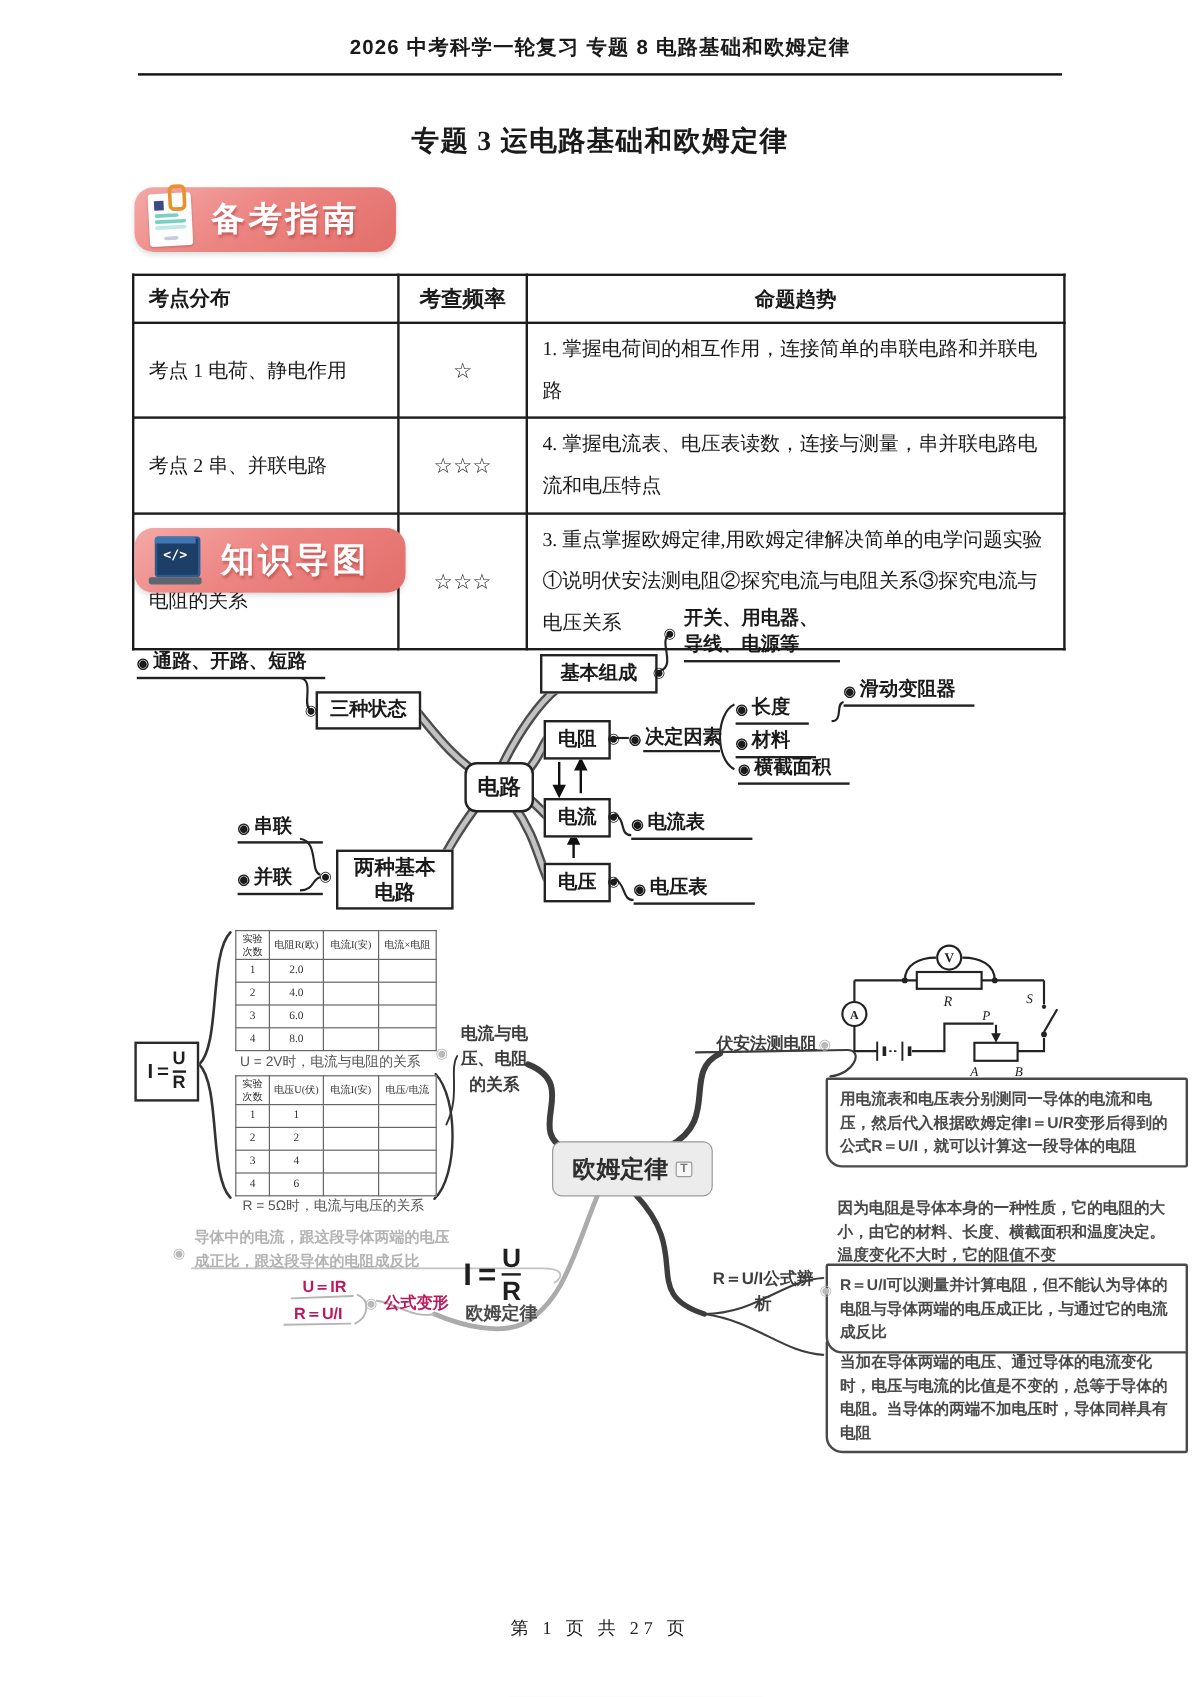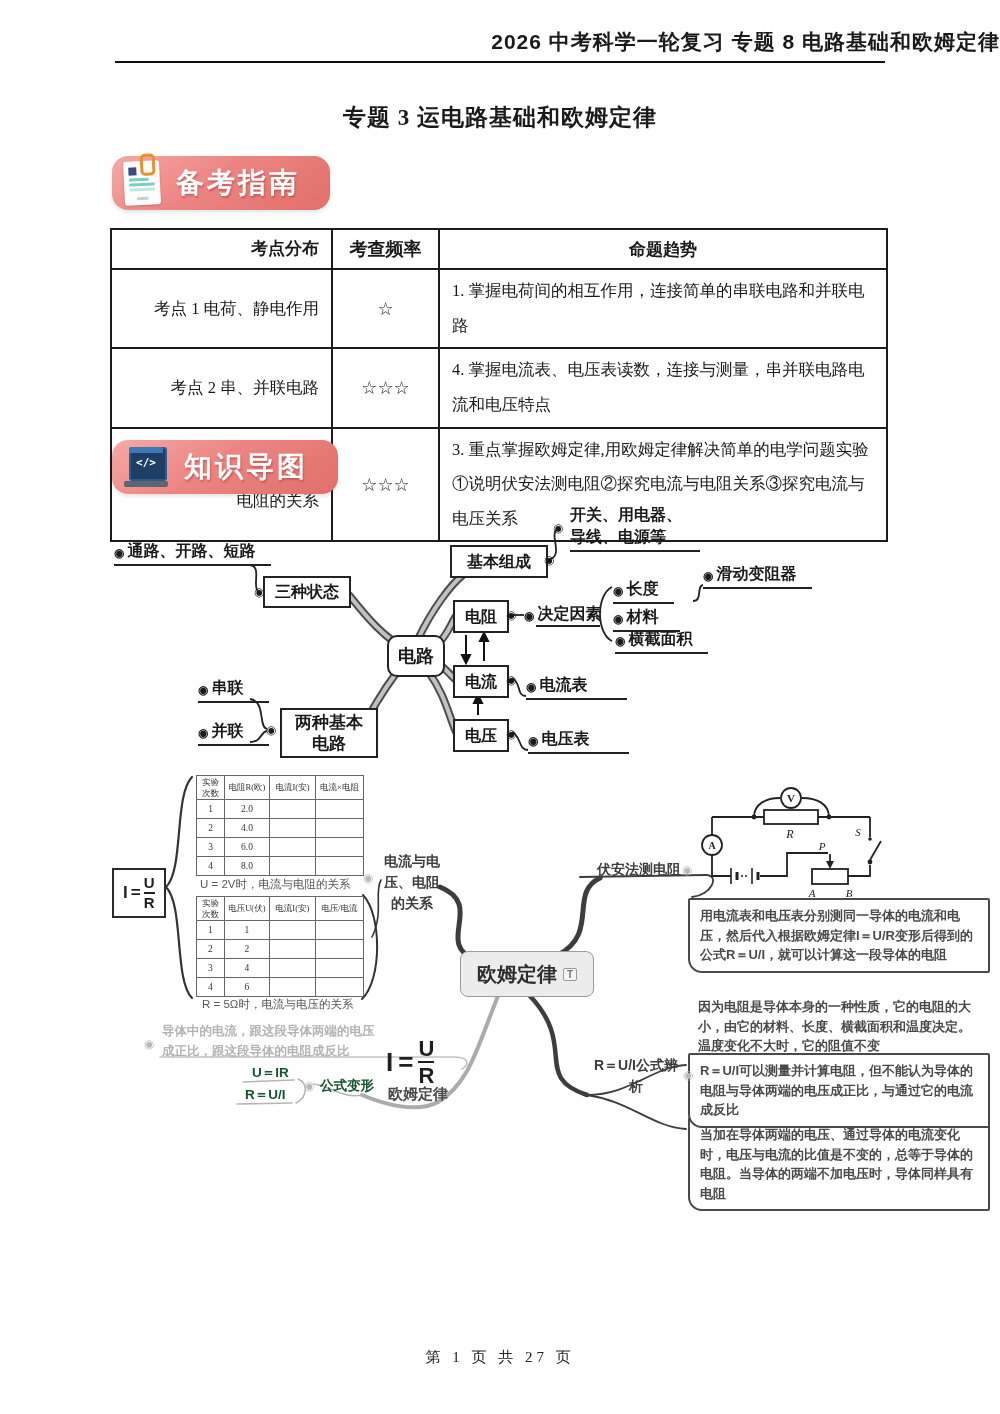--- a/index.html
+++ b/index.html
@@ -1,21 +1,21 @@
 <!DOCTYPE html>
 <html><head>
 <meta charset="utf-8">
 <style>
   html,body{margin:0;padding:0;background:#f5f5f5;}
   .page{position:relative;width:1000px;height:1414px;background:#ffffff;margin:0 auto;
         font-family:"Liberation Serif",serif;color:#1a1a1a;overflow:hidden;}
 
   
-  .doc-header{position:absolute;top:28px;left:0;width:100%;text-align:right;
-              font-family:"Liberation Sans",sans-serif;font-weight:bold;font-size:21px;letter-spacing:1px;}
+  .doc-header{position:absolute;top:28px;left:0;width:100%;text-align:center;
+              font-family:"Liberation Sans",sans-serif;font-weight:bold;font-size:17px;letter-spacing:1px;}
   .header-rule{position:absolute;top:61px;left:115px;width:770px;border-top:2.5px solid #111;}
   .doc-title{position:absolute;top:102px;left:0;width:100%;text-align:center;
              font-weight:bold;font-size:23px;letter-spacing:1px;}
 
   
   .badge{position:absolute;left:112px;height:54px;border-radius:16px;
          background:linear-gradient(145deg,#f4a9a6 0%,#ec8582 45%,#e26e6a 100%);
          display:flex;align-items:center;gap:16px;padding:0 30px 0 12px;
          box-shadow:0 2px 4px rgba(0,0,0,0.12);}
   .badge-label{color:#fff;font-family:"Liberation Sans",sans-serif;font-weight:bold;
@@ -37,21 +37,21 @@
                      border-radius:3px;border:2px solid #2b5b91;}
   .icon-code .bar{position:absolute;top:0;left:5px;width:34px;height:6px;background:#3e77b4;border-radius:3px 3px 0 0;}
   .icon-code .glyph{position:absolute;top:9px;left:0;width:44px;text-align:center;color:#fff;
                     font-family:"DejaVu Sans Mono",monospace;font-size:11px;font-weight:bold;}
   .icon-code .base{position:absolute;bottom:0;left:0;width:44px;height:6px;background:#5c6670;border-radius:2px;}
 
   
   table.exam{position:absolute;left:110px;top:228px;width:778px;border-collapse:collapse;}
   table.exam td,table.exam th{border:2px solid #1c1c1c;font-size:16.5px;}
   table.exam th{height:36px;font-size:17px;font-weight:bold;text-align:center;}
-  table.exam .pt{width:195px;text-align:right;line-height:1.9;padding:0 12px;}
+  table.exam .pt{width:195px;text-align:left;line-height:1.9;padding:0 12px;}
   table.exam .fq{width:103px;text-align:center;font-size:18px;}
   table.exam .tr1{height:48px;}
   table.exam .tr3{height:97px;}
   table.exam .trend{padding:4px 12px;line-height:2.1;}
 
   
   .mm{position:absolute;}
   .mm svg{position:absolute;left:0;top:0;}
   .mm-box{position:absolute;border:2px solid #222;background:#fff;display:flex;align-items:center;
           justify-content:center;font-weight:bold;font-size:16px;text-align:center;line-height:1.25;z-index:3;}
@@ -81,21 +81,21 @@
   .boxed{border:2px solid #4a4a4a;border-radius:2px 2px 2px 14px;}
   .formula-sm{position:absolute;border:2px solid #2a2a2a;padding:5px 9px;display:flex;align-items:center;gap:3px;
               font-family:"Liberation Sans",sans-serif;font-weight:bold;font-size:17px;color:#1f1f1f;z-index:3;background:#fff;}
   .frac{display:inline-flex;flex-direction:column;align-items:center;line-height:1.1;}
   .frac .den{border-top:2.5px solid currentColor;padding-top:1px;}
   .formula-big{position:absolute;display:flex;align-items:center;gap:5px;color:#1f1f1f;
                font-family:"Liberation Sans",sans-serif;font-weight:bold;font-size:26px;z-index:3;}
   .formula-big .frac{font-size:22px;}
   .grey-txt{position:absolute;font-family:"Liberation Sans",sans-serif;font-size:12.5px;color:#b3b3b3;
             font-weight:600;line-height:1.6;z-index:3;}
-  .grey-frm{position:absolute;font-family:"Liberation Sans",sans-serif;font-size:13.5px;color:#14532d;
+  .grey-frm{position:absolute;font-family:"Liberation Sans",sans-serif;font-size:13.5px;color:#be185d;
             font-weight:600;white-space:nowrap;z-index:3;}
   .ohm-sub{position:absolute;font-family:"Liberation Sans",sans-serif;font-weight:bold;font-size:15px;
            color:#4a4a4a;z-index:3;}
 
   .page-footer{position:absolute;top:1348px;left:0;width:100%;text-align:center;font-size:15px;
                letter-spacing:4px;color:#222;}
 </style>
 </head>
 <body>
 

